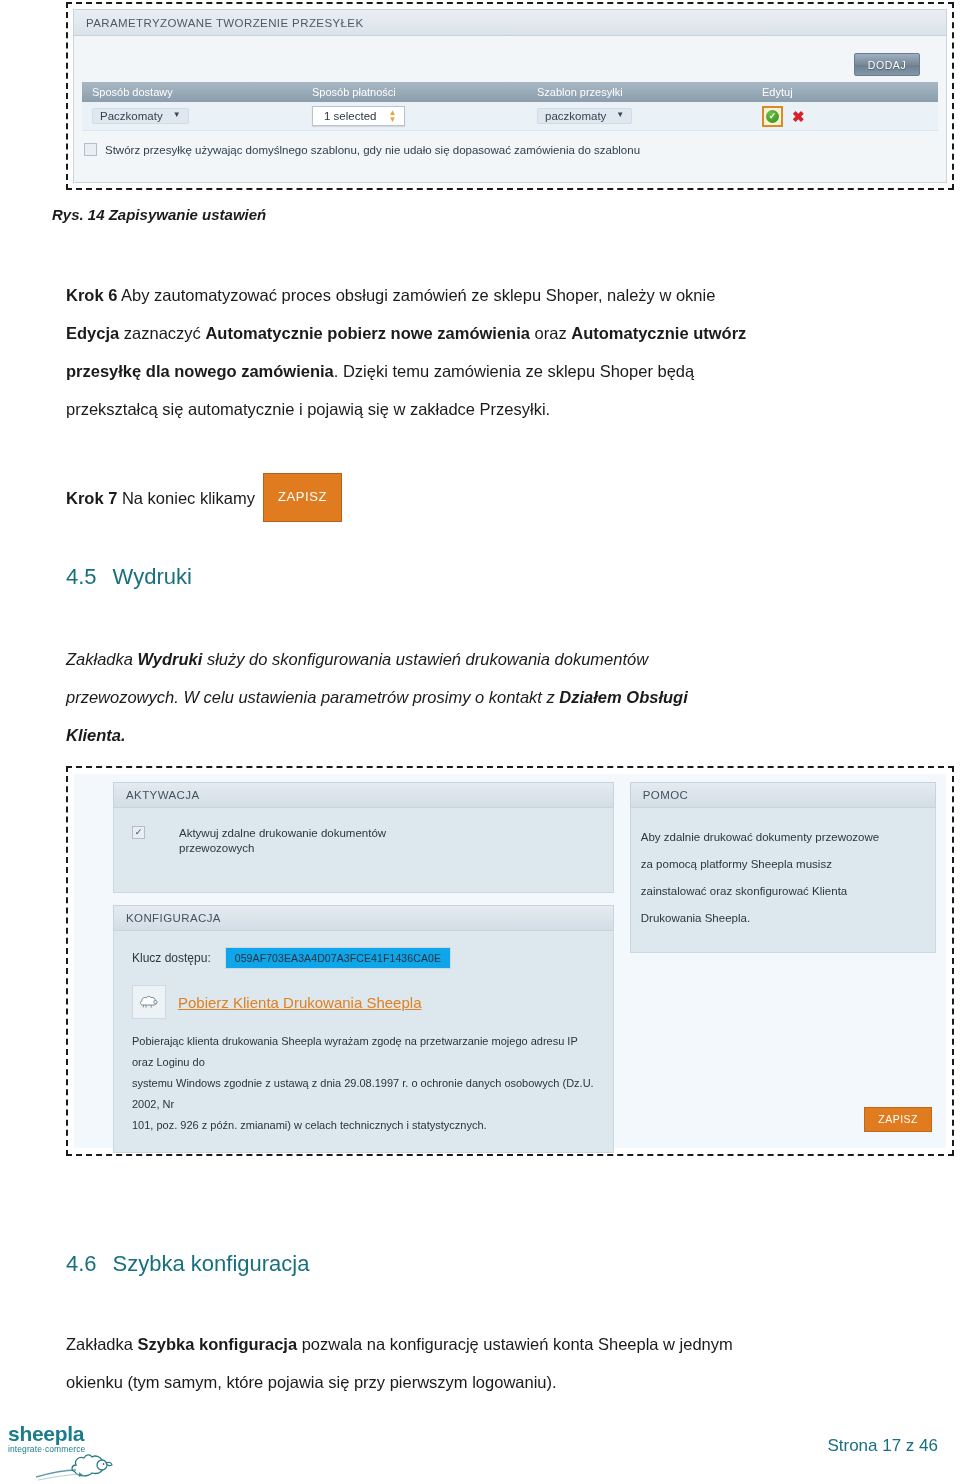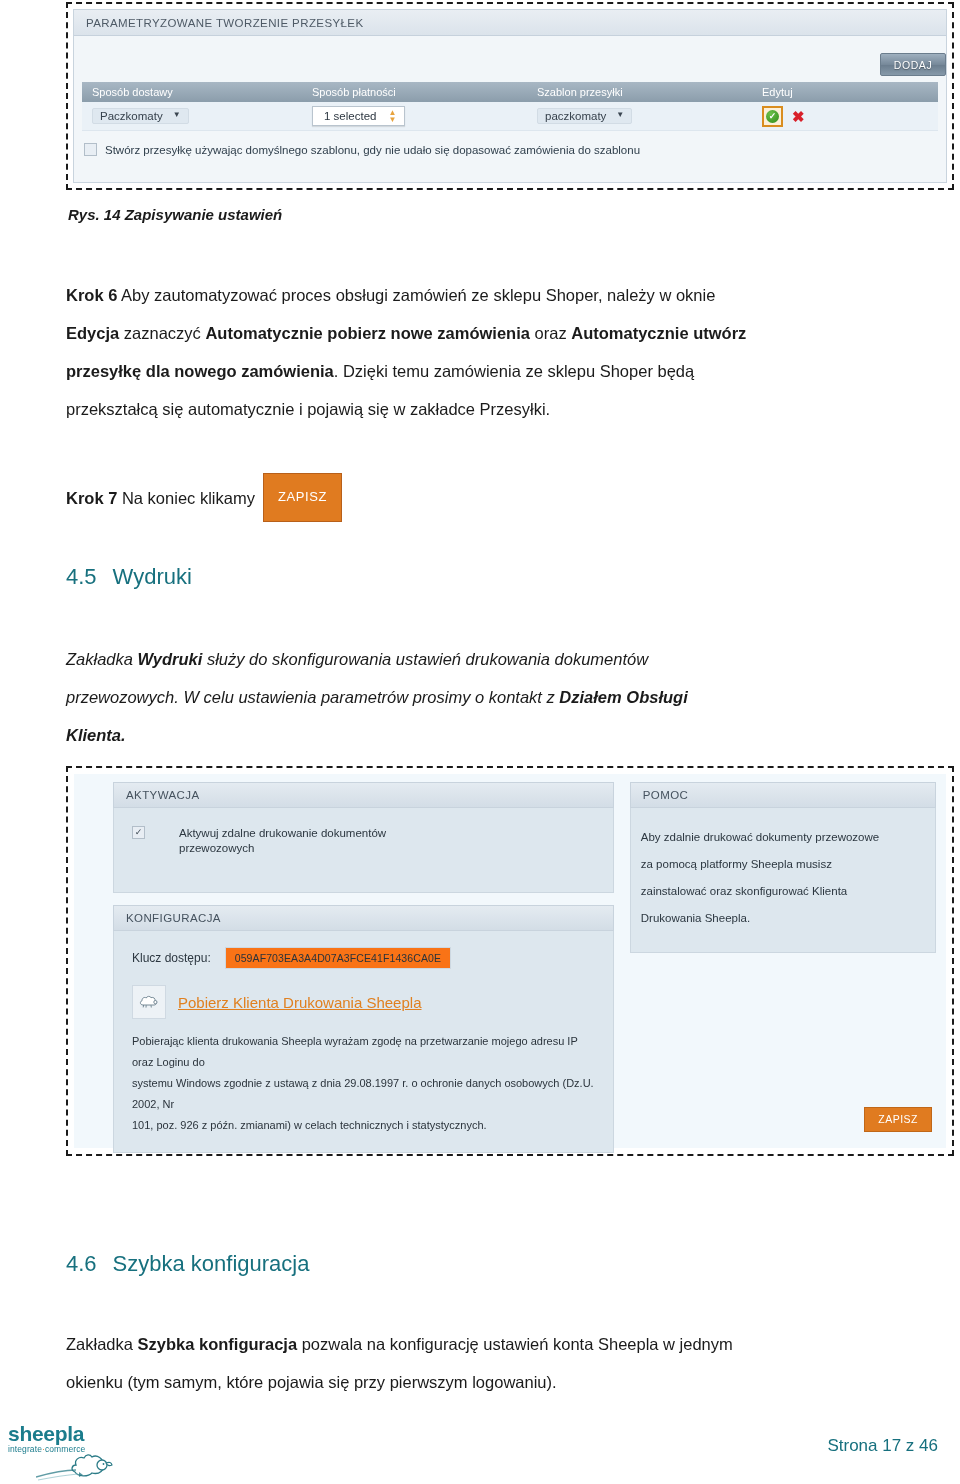--- a/index.html
+++ b/index.html
@@ -57,21 +57,21 @@
     letter-spacing: .4px;
     color: #4e5a66;
   }
   .panel14-body {
     position: relative;
     background: #f2f6f9;
     height: calc(100% - 26px);
   }
   .btn-dodaj {
     position: absolute;
-    right: 0;
+    right: 26px;
     top: 17px;
     width: 64px;
     height: 21px;
     background: linear-gradient(180deg,#9fb0bf 0%,#77899a 50%,#6a7c8d 51%,#8699a9 100%);
     border: 1px solid #6b7d8d;
     border-radius: 2px;
     color: #ffffff;
     font-size: 10.5px;
     letter-spacing: .6px;
     display: flex;
@@ -244,21 +244,21 @@
     border-top: none;
     padding: 14px 12px;
     font-size: 11.5px;
     color: #2c3740;
   }
   .akt-row { display: flex; align-items: flex-start; gap: 34px; padding: 4px 0 22px 6px; }
   .akt-text { line-height: 15px; }
   .cfg-row { display: flex; align-items: center; gap: 14px; padding: 2px 0 2px 6px; }
   .cfg-label { font-size: 12px; }
   .key-box {
-    background: #f97316;
+    background: #0ea5e9;
     border: 1px solid #cdd8e1;
     font-size: 10.5px;
     letter-spacing: .1px;
     padding: 4px 9px;
     min-width: 196px;
     color: #2a333b;
   }
   .dl-row { display: flex; align-items: center; gap: 12px; padding: 14px 0 6px 6px; }
   .dl-icon {
     width: 32px; height: 32px;
@@ -369,21 +369,21 @@
 
         <div class="chk-row">
           <span class="sq-chk"></span>
           <span>Stwórz przesyłkę używając domyślnego szablonu, gdy nie udało się dopasować zamówienia do szablonu</span>
         </div>
 
       </div>
     </div>
   </div>
 
-  <div class="caption" style="left:68px; top:206px;">Rys. 14 Zapisywanie ustawień</div>
+  <div class="caption" style="left:52px; top:206px;">Rys. 14 Zapisywanie ustawień</div>
 
   <div class="para" style="left:66px; top:276px; width:890px;">
     <div>
       <b>Krok 6</b><span> Aby zautomatyzować proces obsługi zamówień ze sklepu Shoper, należy w oknie</span>
     </div>
     <div>
       <b>Edycja</b><span> zaznaczyć </span><b>Automatycznie pobierz nowe zamówienia</b><span> oraz </span><b>Automatycznie utwórz</b>
     </div>
     <div>
       <b>przesyłkę dla nowego zamówienia</b><span>. Dzięki temu zamówienia ze sklepu Shoper będą</span>

